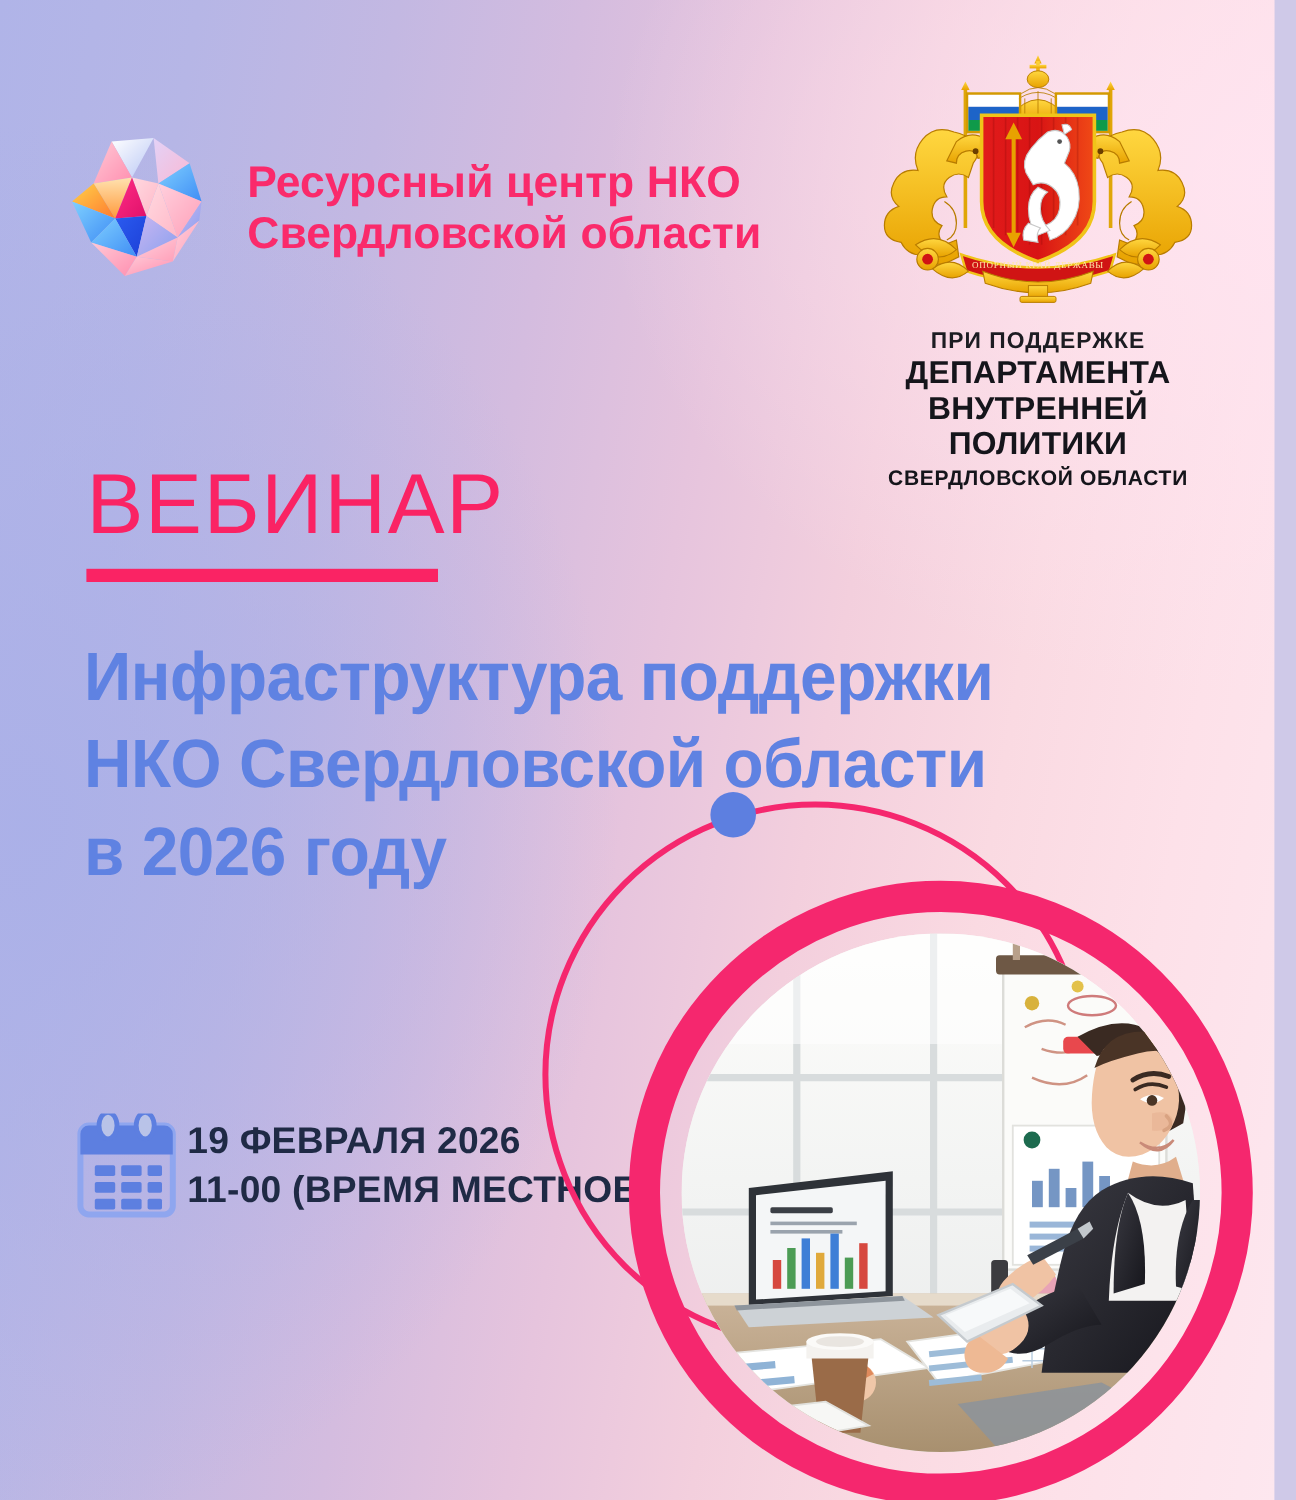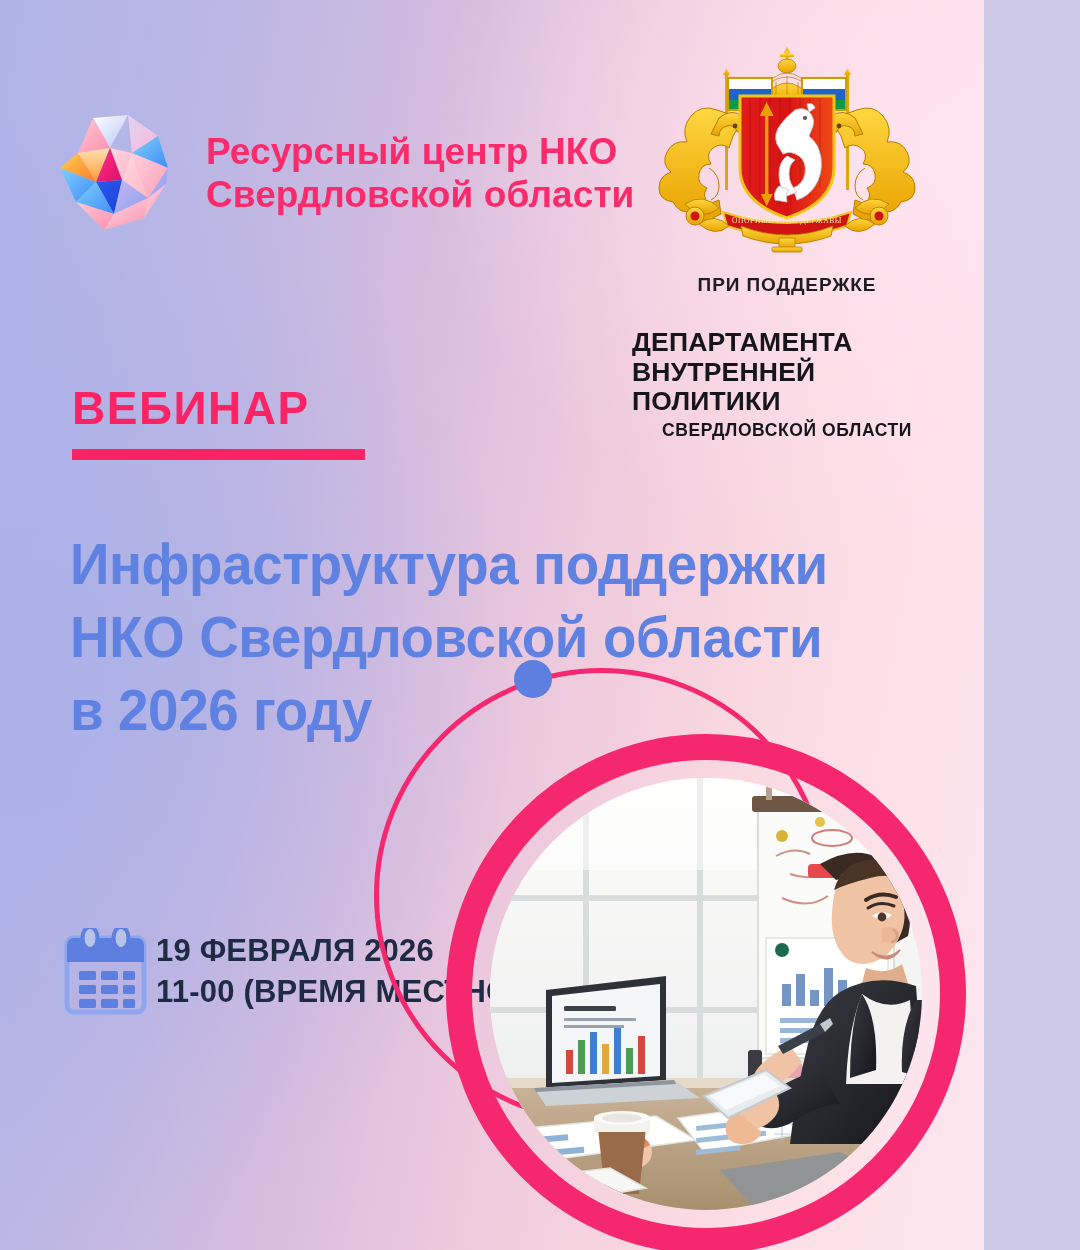--- a/index.html
+++ b/index.html
@@ -6,21 +6,21 @@
   * { margin:0; padding:0; box-sizing:border-box; }
   html, body { width:1080px; height:1250px; }
   body {
     font-family:"Liberation Sans", sans-serif;
     overflow:hidden;
     background:#cfc9e8;
   }
 
   .poster {
     position:relative;
-    width:984px;
+    width:1062px;
     height:1250px;
     overflow:hidden;
     background:
       radial-gradient(ellipse 900px 700px at 100% 12%, rgba(255,228,240,0.95) 0%, rgba(255,228,240,0) 62%),
       radial-gradient(ellipse 760px 900px at 2% 55%, rgba(170,176,232,0.92) 0%, rgba(170,176,232,0) 65%),
       linear-gradient(100deg,
         #b0b4e8 0%,
         #b6b6e6 13%,
         #c3b8e2 26%,
         #d4bcdf 38%,
@@ -54,36 +54,35 @@
     display:flex; flex-direction:column; align-items:center;
   }
   .emblem { width:284px; height:228px; }
   .support-label {
     margin-top:6px;
     font-size:19px; font-weight:bold; letter-spacing:0.9px;
     color:#1c1c22;
   }
   .support-main {
     font-size:26.5px; font-weight:bold; letter-spacing:0.2px;
-    color:#15151b; line-height:1.12; text-align:left;
+    color:#15151b; line-height:1.12; text-align:center;
     white-space:pre-line;
-    margin-top:32px;
   }
   .support-sub {
     margin-top:3px;
     font-size:17.5px; font-weight:bold; letter-spacing:0.6px;
     color:#15151b;
   }
 
   
   .kicker-wrap { position:absolute; left:72px; top:385px; }
   .kicker {
     color:#fa2364;
-    font-size:46px;
-    font-weight:bold;
+    font-size:71px;
+    font-weight:normal;
     letter-spacing:1.5px;
     line-height:1;
   }
   .kicker-rule {
     margin-top:18px;
     width:293px; height:11px;
     background:#fa2364;
   }
 
   .title {

